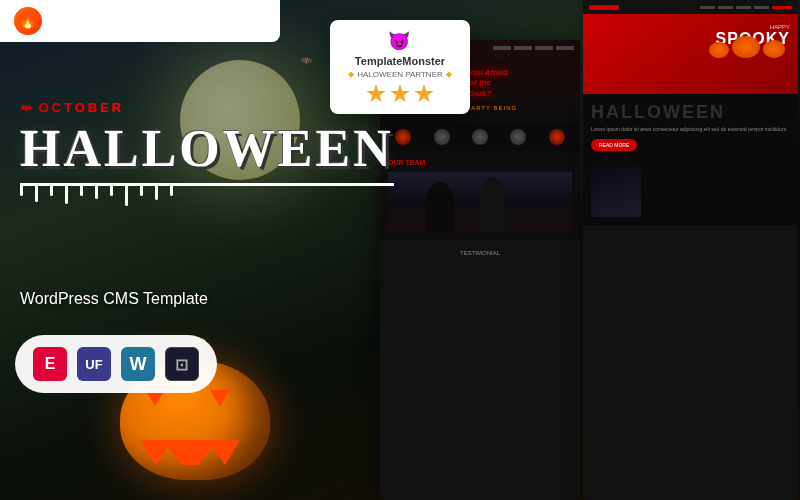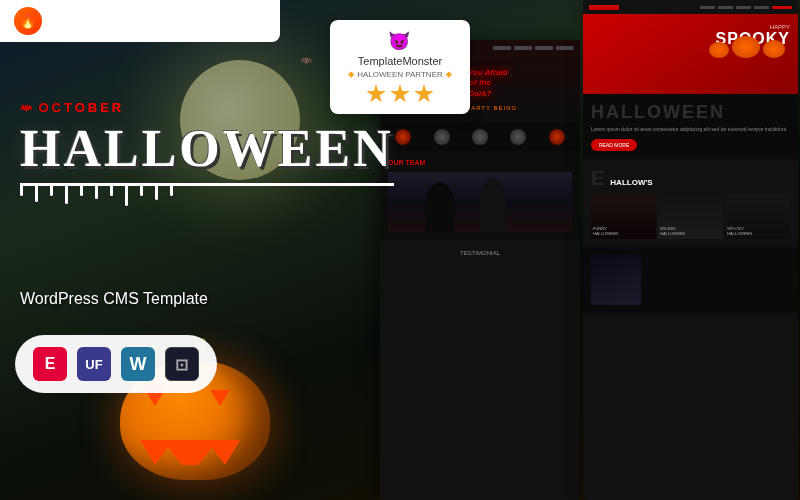--- a/index.html
+++ b/index.html
@@ -191,21 +191,21 @@
       z-index: 20;
       background: white;
       border-radius: 8px;
       padding: 10px 16px;
       text-align: center;
       box-shadow: 0 4px 15px rgba(0,0,0,0.3);
       min-width: 140px;
     }
     .tm-badge-title {
       font-size: 11px;
-      font-weight: 400;
+      font-weight: 700;
       color: #333;
     }
     .tm-certified {
       font-size: 9px;
       color: #666;
       display: flex;
       align-items: center;
       justify-content: center;
       gap: 3px;
       margin-top: 2px;
@@ -581,43 +581,20 @@
         </div>
       </div>
     </div>
 
     <div class="prev-halloween-section">
       <div class="prev-halloween-title">HALLOWEEN</div>
       <div class="prev-party-text">Lorem ipsum dolor sit amet consectetur adipiscing elit sed do eiusmod tempor incididunt</div>
       <div class="prev-btn">READ MORE</div>
     </div>
 
-    <div class="prev-events-section">
-      <div style="display:flex; align-items:baseline; gap:4px;">
-        <div style="color:rgba(255,255,255,0.08); font-size:20px; font-weight:900; letter-spacing:2px;">E</div>
-        <div class="prev-events-subtitle">HALLOW'S</div>
-      </div>
-      <div class="prev-gallery">
-        <div class="prev-gallery-item" style="background: linear-gradient(to bottom, #1a1a1a, #0d0d0d);">
-          <div style="width:100%;height:100%;background:linear-gradient(180deg,#1a1010 0%,#0d0505 100%);"></div>
-          <div class="prev-gallery-label" style="white-space:pre-line; font-size:4px; color:#aaa;">FUNNY
-HALLOWEEN</div>
-        </div>
-        <div class="prev-gallery-item" style="background: linear-gradient(to bottom, #111, #0a0a0a);">
-          <div style="width:100%;height:100%;background:linear-gradient(180deg,#111 0%,#1a1a1a 100%);"></div>
-          <div class="prev-gallery-label" style="white-space:pre-line; font-size:4px; color:#aaa;">WICKED
-HALLOWEEN</div>
-        </div>
-        <div class="prev-gallery-item" style="background: linear-gradient(to bottom, #1a1010, #0d0808);">
-          <div style="width:100%;height:100%;background:linear-gradient(180deg,#151515 0%,#0d0d0d 100%);"></div>
-          <div class="prev-gallery-label" style="white-space:pre-line; font-size:4px; color:#aaa;">SPOOKY
-HALLOWEEN</div>
-        </div>
-      </div>
-    </div>
 
     <div class="prev-party-section" style="padding:8px; background:#0a0a0a; flex:1;">
       <div style="display:flex; align-items:center; gap:6px;">
         <div style="width:50px; height:50px; background:linear-gradient(135deg,#1a1a2a,#0d0d1a); border-radius:3px; overflow:hidden; position:relative;">
           <div style="position:absolute;inset:0;background:linear-gradient(160deg,#0a0a15,#1a1a2a);"></div>
         </div>
       </div>
     </div>
   </div>
 </div>

